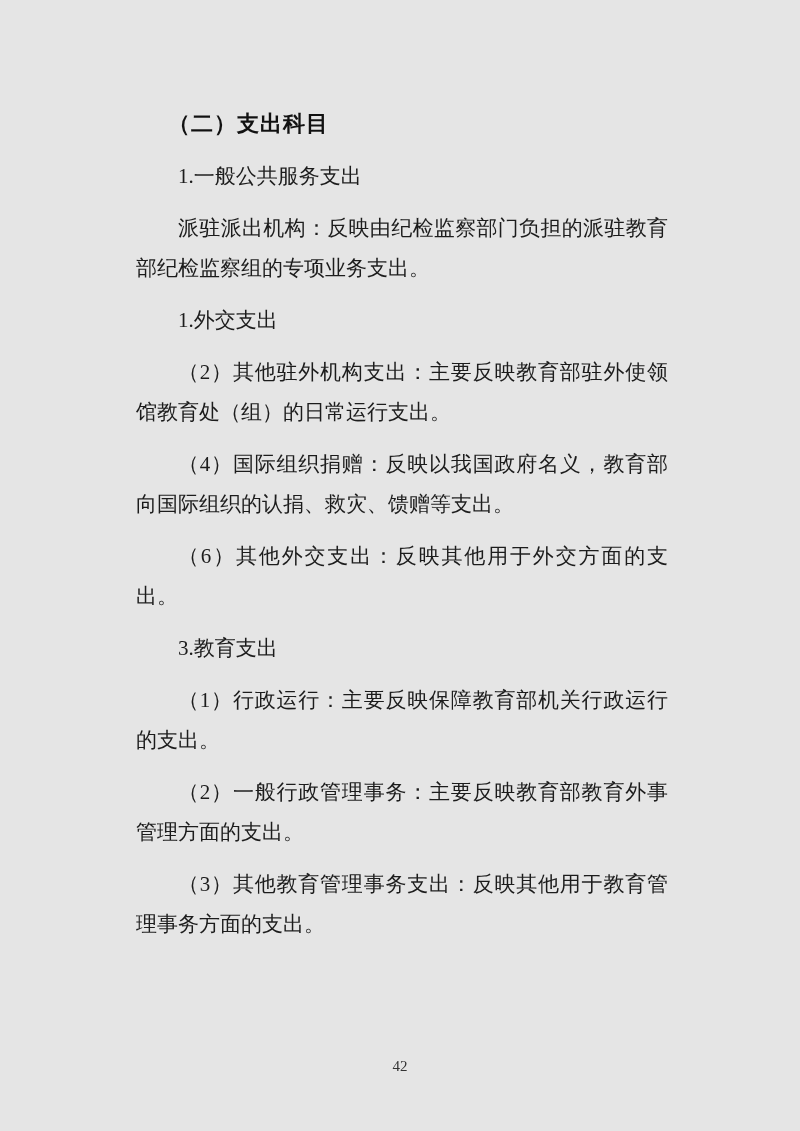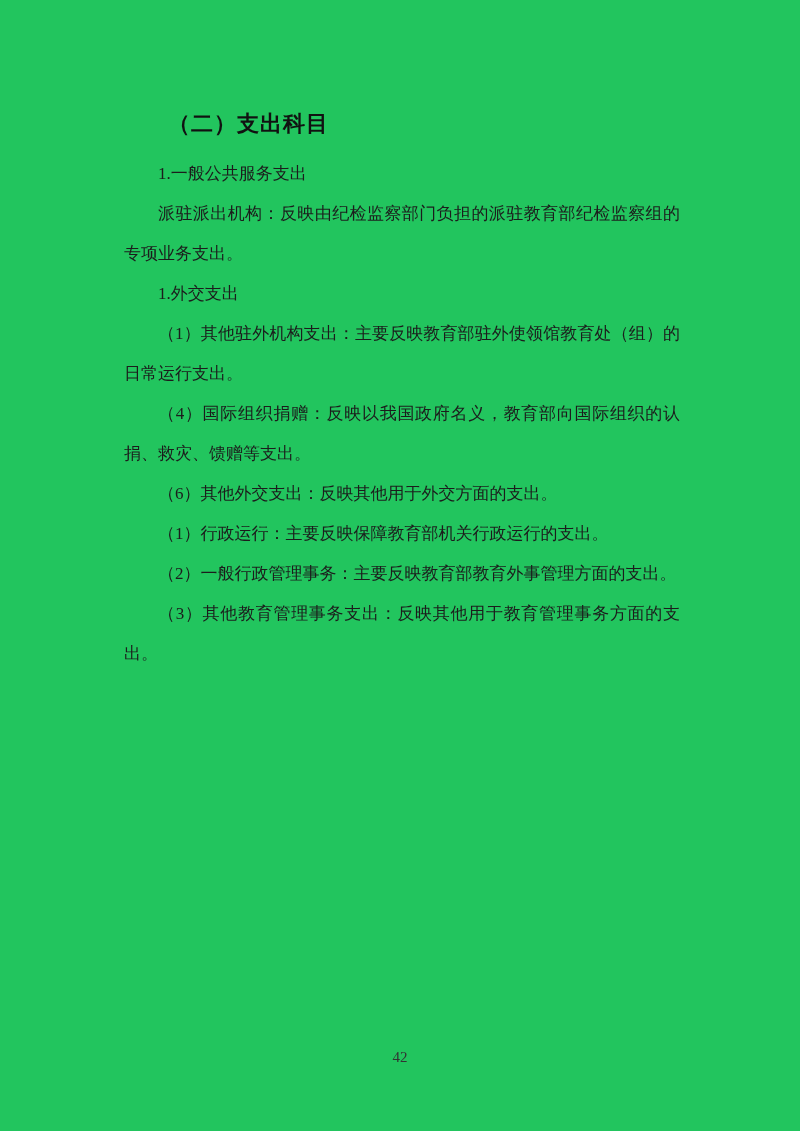--- a/index.html
+++ b/index.html
@@ -4,70 +4,71 @@
 <style>
   html, body {
     margin: 0;
     padding: 0;
     background: #ffffff;
   }
   .page {
     position: relative;
     width: 800px;
     height: 1131px;
-    background: #22c55e;
+    background: #e5e5e5;
     overflow: hidden;
     font-family: "Liberation Serif", "DejaVu Serif", serif;
     color: #1c1c1c;
   }
   .content {
     position: absolute;
     top: 104px;
     left: 124px;
     width: 556px;
   }
   .heading {
     font-size: 22px;
     line-height: 40px;
     font-weight: bold;
     text-indent: 2em;
     margin: 0 0 10px 0;
     letter-spacing: 1px;
     color: #111111;
   }
   .para {
-    font-size: 17px;
+    font-size: 21px;
     line-height: 40px;
-    margin: 0;
+    margin: 12px;
     text-indent: 2em;
     text-align: justify;
     text-justify: inter-ideograph;
     color: #1c1c1c;
   }
   .page-number {
     position: absolute;
-    bottom: 65px;
+    bottom: 56px;
     left: 0;
     width: 100%;
     text-align: center;
     font-size: 15px;
     color: #333333;
     font-family: "Liberation Serif", "DejaVu Serif", serif;
   }
 </style>
 </head>
 <body>
 
 <div class="page">
   <div class="content">
     <h2 class="heading">（二）支出科目</h2>
     <p class="para">1.一般公共服务支出</p>
     <p class="para">派驻派出机构：反映由纪检监察部门负担的派驻教育部纪检监察组的专项业务支出。</p>
     <p class="para">1.外交支出</p>
-    <p class="para">（1）其他驻外机构支出：主要反映教育部驻外使领馆教育处（组）的日常运行支出。</p>
+    <p class="para">（2）其他驻外机构支出：主要反映教育部驻外使领馆教育处（组）的日常运行支出。</p>
     <p class="para">（4）国际组织捐赠：反映以我国政府名义，教育部向国际组织的认捐、救灾、馈赠等支出。</p>
     <p class="para">（6）其他外交支出：反映其他用于外交方面的支出。</p>
+    <p class="para">3.教育支出</p>
     <p class="para">（1）行政运行：主要反映保障教育部机关行政运行的支出。</p>
     <p class="para">（2）一般行政管理事务：主要反映教育部教育外事管理方面的支出。</p>
     <p class="para">（3）其他教育管理事务支出：反映其他用于教育管理事务方面的支出。</p>
   </div>
   <div class="page-number">42</div>
 </div>
 
 </body></html>

